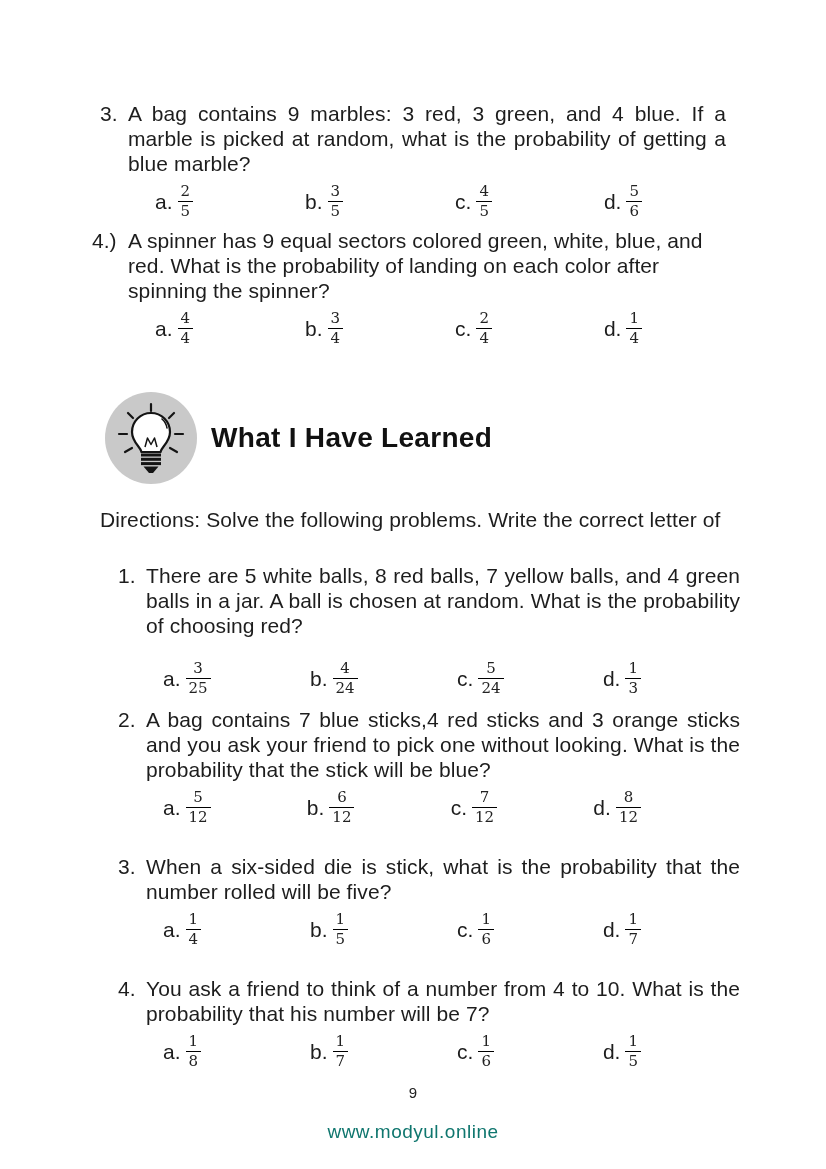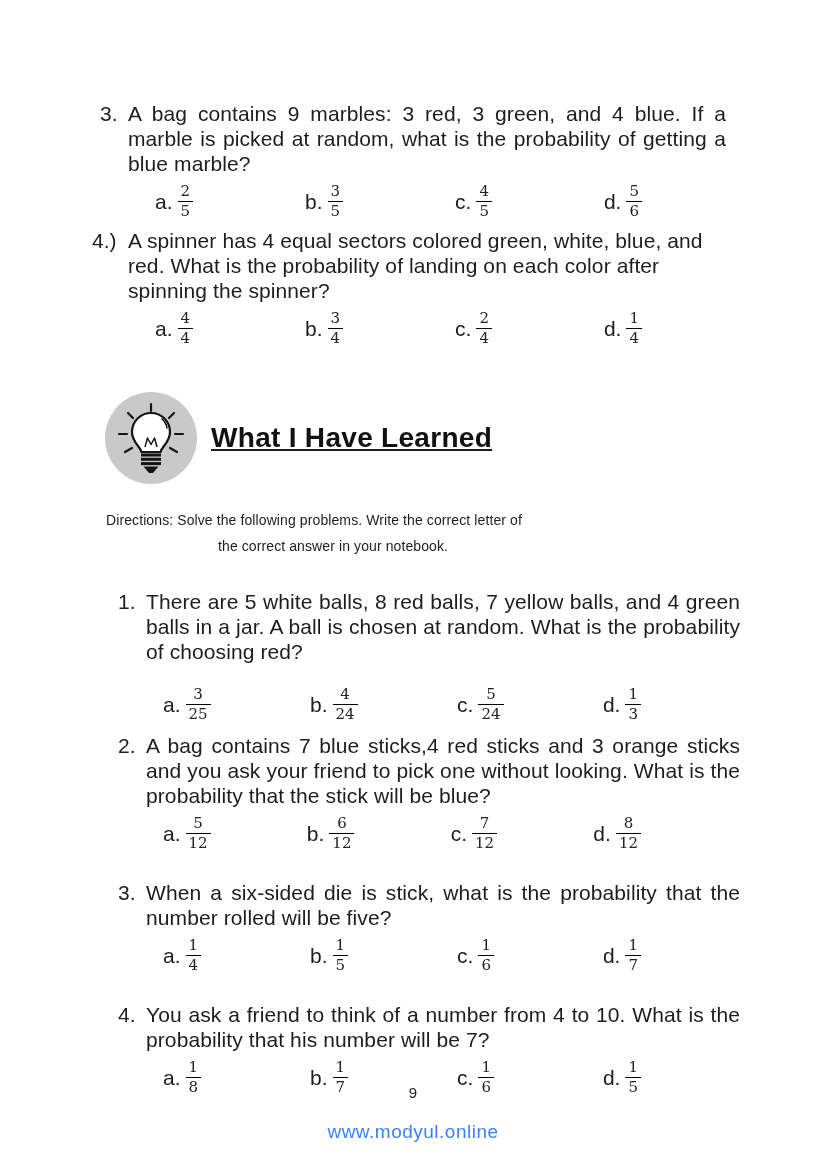--- a/index.html
+++ b/index.html
@@ -34,47 +34,47 @@
   .frac {
     display:inline-flex; flex-direction:column; align-items:stretch;
     text-align:center;
     font-family:"DejaVu Serif", serif;
     font-size:15px; line-height:17px; color:#222;
   }
   .frac .num { border-bottom:1.4px solid #000; padding:0 3px 1px 3px; }
   .frac .den { padding:1px 3px 0 3px; }
 
   
-  .sec-header { display:flex; align-items:center; margin:44px 0 0 4px;text-decoration:underline; }
+  .sec-header { display:flex; align-items:center; margin:44px 0 0 4px; }
   .bulb-wrap { width:94px; height:94px; flex:none; }
   .sec-title {
     margin-left:13px;
     font-size:28px; font-weight:bold; letter-spacing:0.3px; color:#111;
   }
 
   
-  .directions { margin-top:22px; font-size:14px; line-height:26px; letter-spacing:0.1px;margin-left:6px; }
+  .directions { margin-top:22px; font-size:21px; line-height:26px; letter-spacing:0.1px; }
   .dir2 { margin-left:112px; }
 
   
   .sec2 { margin-left:18px; margin-right:-14px; }
   .qb1 { margin-top:30px; }
   .qb1 .opts { margin-top:22px; }
   .qb2 { margin-top:10px; }
   .qb3 { margin-top:28px; }
   .qb4 { margin-top:28px; }
 
   
   .page-number {
     position:absolute; left:0; right:0; bottom:68px;
     text-align:center; font-size:15px; color:#222;
   }
   .site-footer {
     position:absolute; left:0; right:0; bottom:26px;
-    text-align:center; font-size:19px; color:#3b82f6; letter-spacing:0.5px;
+    text-align:center; font-size:19px; color:#0f766e; letter-spacing:0.5px;
   }
 </style>
 </head>
 <body>
 
 <div class="page">
   <div class="content">
 
     <div>
       <div class="q">
@@ -109,21 +109,21 @@
             <span class="num">5</span>
             <span class="den">6</span>
           </span>
         </span>
       </div>
     </div>
 
     <div>
       <div class="q">
         <div class="qnum wide">4.)</div>
-        <div class="qtext" style="text-align:left;">A spinner has 4 equal sectors colored green, white, blue, and red. What is the probability of landing on each color after spinning the spinner?</div>
+        <div class="qtext" style="text-align:left;">A spinner has 9 equal sectors colored green, white, blue, and red. What is the probability of landing on each color after spinning the spinner?</div>
       </div>
       <div class="opts">
         <span class="opt">
           <span class="opt-letter">a.</span>
           <span class="frac">
             <span class="num">4</span>
             <span class="den">4</span>
           </span>
         </span>
         <span class="opt">
@@ -172,21 +172,20 @@
             <rect x="37" y="71.1" width="20" height="3"></rect>
             <path d="M39.5 75.5 h15 l-5.5 6.5 h-4 z"></path>
           </g>
         </svg>
       </div>
       <div class="sec-title">What I Have Learned</div>
     </div>
 
     <div class="directions">
       <div>Directions: Solve the following problems. Write the correct letter of</div>
-      <div class="dir2">the correct answer in your notebook.</div>
     </div>
 
     <div class="sec2">
 
       <div class="qb1">
         <div class="q">
           <div class="qnum">1.</div>
           <div class="qtext">There are 5 white balls, 8 red balls, 7 yellow balls, and 4 green balls in a jar. A ball is chosen at random. What is the probability of choosing red?</div>
         </div>
         <div class="opts">

